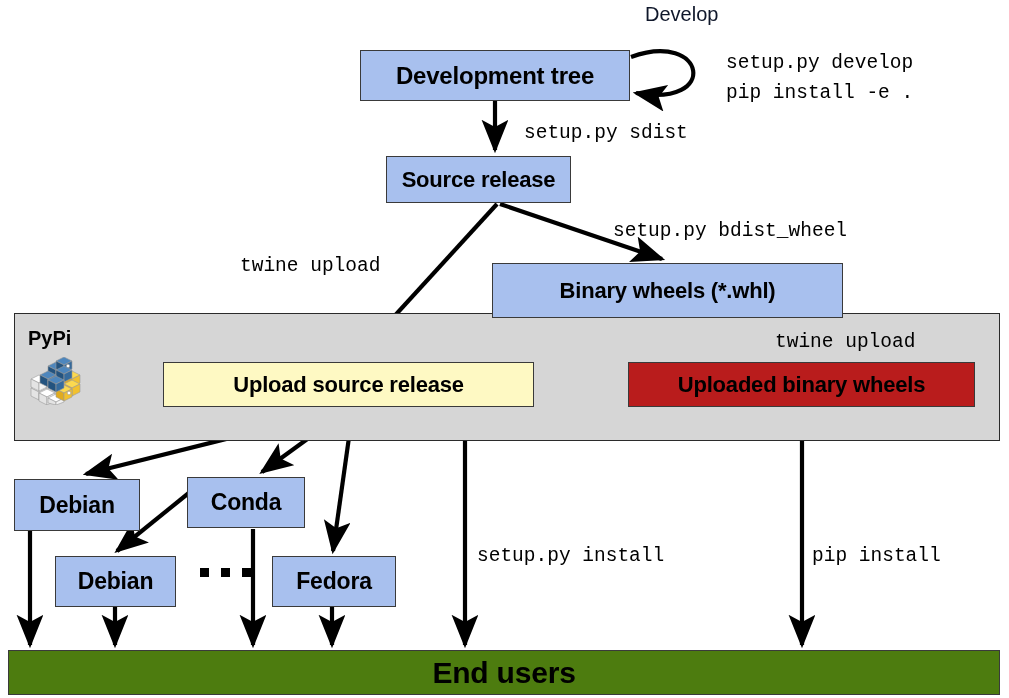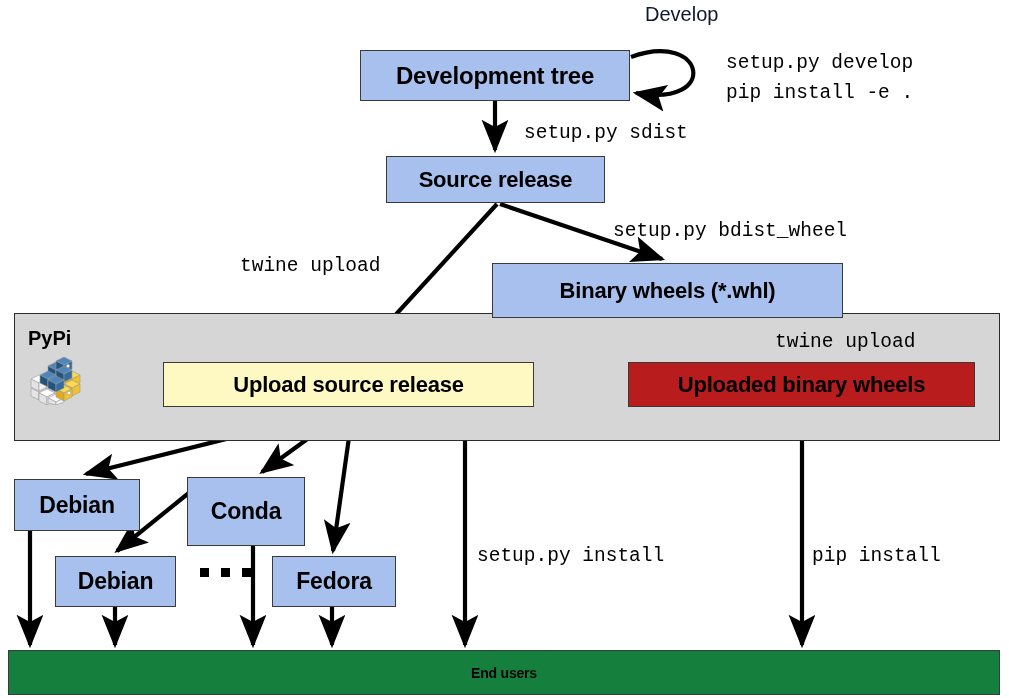--- a/index.html
+++ b/index.html
@@ -196,45 +196,45 @@
   <div class="dots" id="ellipsis" style="left: 200px; top: 568px;">
     <span></span>
     <span></span>
     <span></span>
   </div>
 
   <div id="nodes-host">
       <div class="node" style="left: 360px; top: 50px; width: 270px; height: 51px; font-size: 24px; background: rgb(168, 192, 238); border-color: rgb(58, 58, 58);">
         <span>Development  tree</span>
       </div>
-      <div class="node" style="left: 386px; top: 156px; width: 219px; height: 47px; font-size: 22px; background: rgb(168, 192, 238); border-color: rgb(58, 58, 58);">
+      <div class="node" style="left: 386px; top: 156px; width: 185px; height: 47px; font-size: 22px; background: rgb(168, 192, 238); border-color: rgb(58, 58, 58);">
         <span>Source release</span>
       </div>
       <div class="node" style="left: 492px; top: 263px; width: 351px; height: 55px; font-size: 22px; background: rgb(168, 192, 238); border-color: rgb(58, 58, 58);">
         <span>Binary wheels (*.whl)</span>
       </div>
       <div class="node" style="left: 163px; top: 362px; width: 371px; height: 45px; font-size: 22px; background: #fef9c3; border-color: rgb(58, 58, 58);">
         <span>Upload source release</span>
       </div>
       <div class="node" style="left: 628px; top: 362px; width: 347px; height: 45px; font-size: 22px; background: #b91c1c; border-color: rgb(58, 58, 58);">
         <span>Uploaded binary wheels</span>
       </div>
       <div class="node" style="left: 14px; top: 479px; width: 126px; height: 52px; font-size: 23px; background: rgb(168, 192, 238); border-color: rgb(58, 58, 58);">
         <span>Debian</span>
       </div>
-      <div class="node" style="left: 187px; top: 477px; width: 118px; height: 69px; font-size: 23px; background: rgb(168, 192, 238); border-color: rgb(58, 58, 58);">
+      <div class="node" style="left: 187px; top: 477px; width: 118px; height: 51px; font-size: 23px; background: rgb(168, 192, 238); border-color: rgb(58, 58, 58);">
         <span>Conda</span>
       </div>
       <div class="node" style="left: 55px; top: 556px; width: 121px; height: 51px; font-size: 23px; background: rgb(168, 192, 238); border-color: rgb(58, 58, 58);">
         <span>Debian</span>
       </div>
       <div class="node" style="left: 272px; top: 556px; width: 124px; height: 51px; font-size: 23px; background: rgb(168, 192, 238); border-color: rgb(58, 58, 58);">
         <span>Fedora</span>
       </div>
-      <div class="node" style="left: 8px; top: 650px; width: 992px; height: 45px; font-size: 14px; background: #15803d; border-color: rgb(58, 58, 58);">
+      <div class="node" style="left: 8px; top: 650px; width: 992px; height: 45px; font-size: 30px; background: #4d7c0f; border-color: rgb(58, 58, 58);">
         <span>End users</span>
       </div>
     </div>
   <div id="labels-host">
       <div class="sans-label" style="left: 645px; top: 3px;">Develop</div>
       <div class="mono-label" style="left: 726px; top: 52px;">setup.py develop</div>
       <div class="mono-label" style="left: 726px; top: 82px;">pip install -e .</div>
       <div class="mono-label" style="left: 518px; top: 122px; margin-left: 6px;">setup.py sdist</div>
       <div class="mono-label" style="left: 613px; top: 220px;">setup.py bdist_wheel</div>
       <div class="mono-label" style="left: 240px; top: 255px;">twine upload</div>

